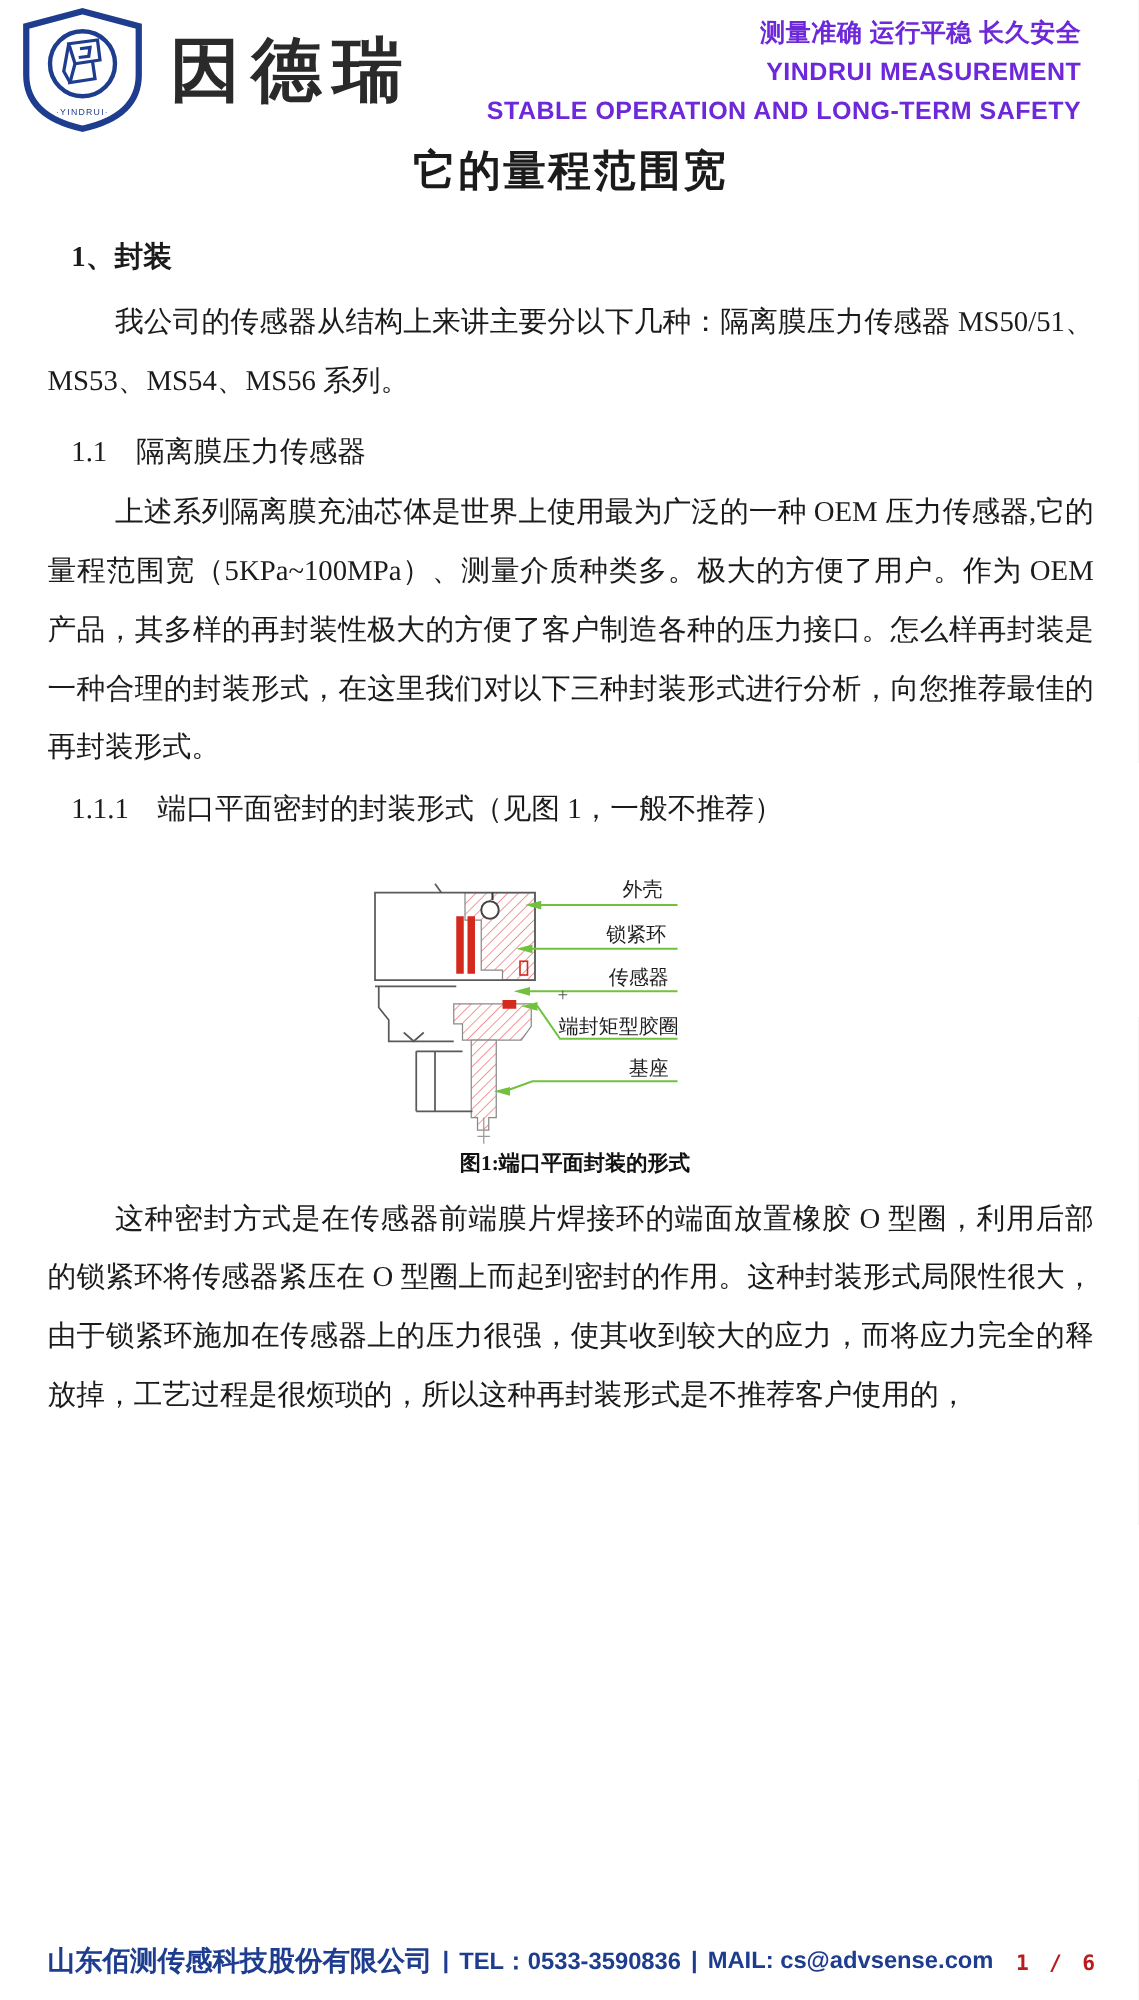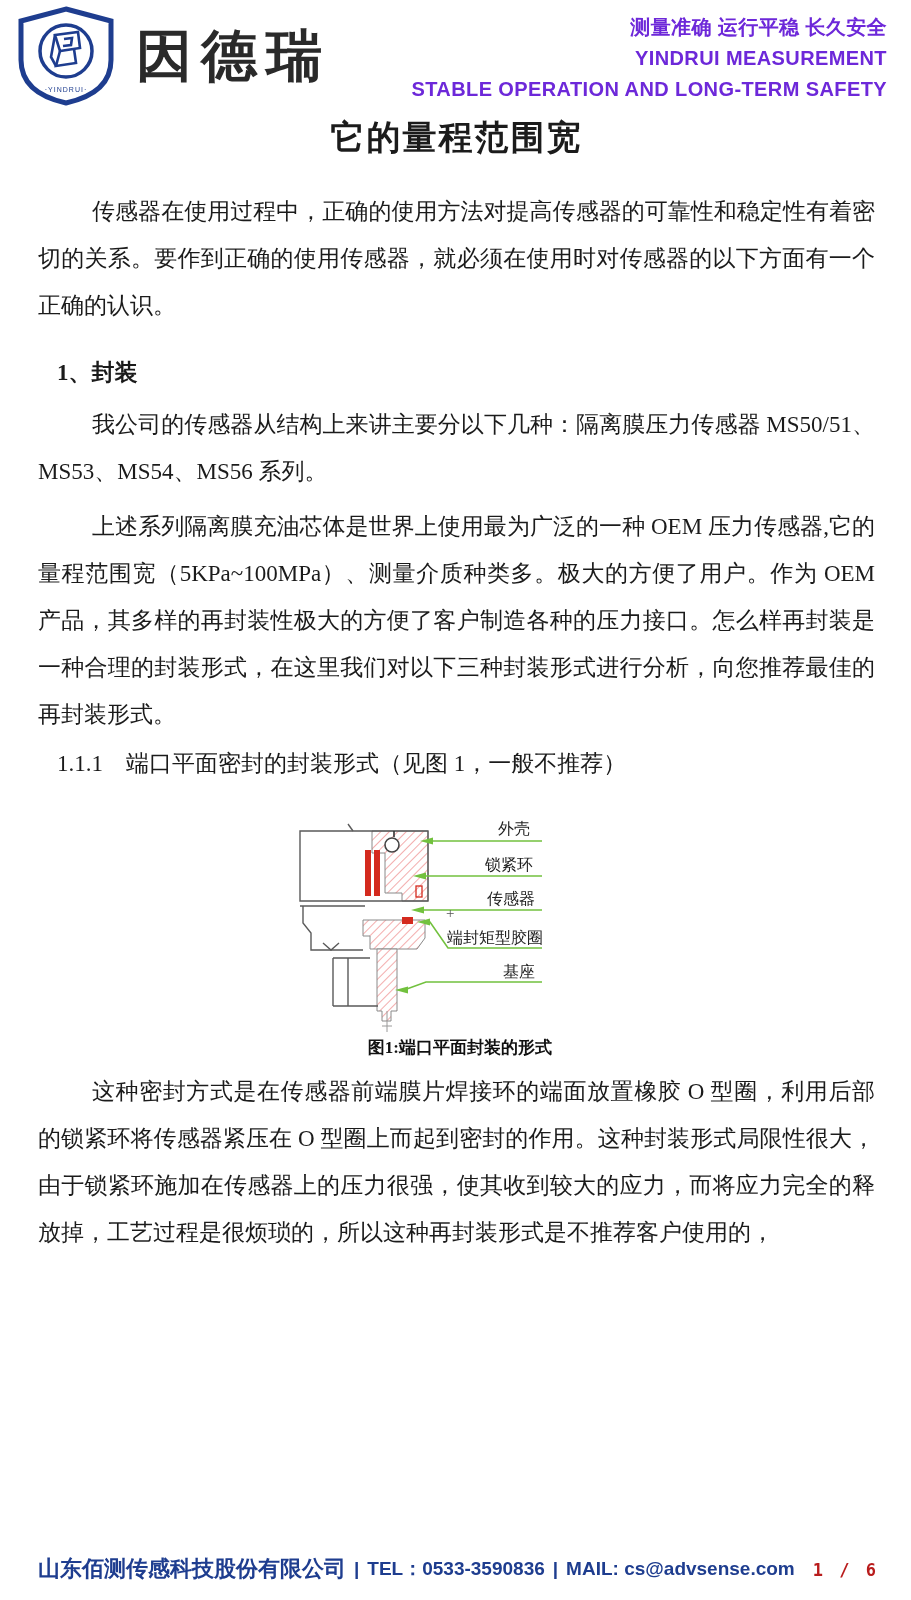--- a/index.html
+++ b/index.html
@@ -3,21 +3,21 @@
 <meta charset="utf-8">
 <style>
   * { box-sizing: border-box; }
   html,body { margin:0; padding:0; background:#e8e8e8; }
   .page {
     position:relative; width:911px; height:1600px; margin:0 auto;
     background:#ffffff; overflow:hidden;
     font-family:"Liberation Serif","DejaVu Serif",serif; color:#1b1b1b;
   }
   
-  .header { position:absolute; top:6px; left:14px; right:24px;
+  .header { position:absolute; top:6px; left:14px; right:46px;
     display:flex; justify-content:space-between; align-items:flex-start;gap:35px; }
   .brand-group { display:flex; align-items:center; gap:18px; }
   .logo { width:104px; height:100px; display:block; }
   .brand-name { font-family:"Liberation Sans",sans-serif; font-weight:900;
     font-size:56px; color:#2a2a2a; letter-spacing:9px; line-height:100px; white-space:nowrap; }
   .slogans { text-align:right; font-family:"Liberation Sans",sans-serif;
     font-weight:bold; color:#6d28d9; font-size:20px; line-height:31px;
     padding-top:6px; letter-spacing:0.4px; }
   
   .content { position:absolute; top:112px; left:38px; width:837px; height:1430px; overflow:hidden; }
@@ -68,26 +68,26 @@
     <div class="slogans">
       <div>测量准确  运行平稳  长久安全</div>
       <div>YINDRUI MEASUREMENT</div>
       <div>STABLE OPERATION AND LONG-TERM SAFETY</div>
     </div>
   </header>
 
   <main class="content">
     <h1 class="doc-title">它的量程范围宽</h1>
 
-    <p class="body-para">传感器在使用过程中，正确的使用方法对提高传感器的可靠性和稳定性有着密切的关系。要作到正确的使用传感器，就必须在使用时对传感器的以下方面有一个正确的认识。</p>
 
     <h2 class="sec-h h-bold mt-27">1、封装</h2>
 
     <p class="body-para mt-12">我公司的传感器从结构上来讲主要分以下几种：隔离膜压力传感器 MS50/51、MS53、MS54、MS56 系列。</p>
 
+    <h3 class="sec-h mt-17">1.1　隔离膜压力传感器</h3>
 
     <p class="body-para mt-8">上述系列隔离膜充油芯体是世界上使用最为广泛的一种 OEM 压力传感器,它的量程范围宽（5KPa~100MPa）、测量介质种类多。极大的方便了用户。作为 OEM 产品，其多样的再封装性极大的方便了客户制造各种的压力接口。怎么样再封装是一种合理的封装形式，在这里我们对以下三种封装形式进行分析，向您推荐最佳的再封装形式。</p>
 
     <h4 class="sec-h mt-9">1.1.1　端口平面密封的封装形式（见图 1，一般不推荐）</h4>
 
     <figure class="fig" style="margin-left:252px;">
       <svg class="diagram" viewBox="0 0 262 248" aria-hidden="true">
         <defs>
           <pattern id="hatch" patternUnits="userSpaceOnUse" width="6" height="6" patternTransform="rotate(45)">
             <rect width="6" height="6" fill="#ffffff"></rect>

